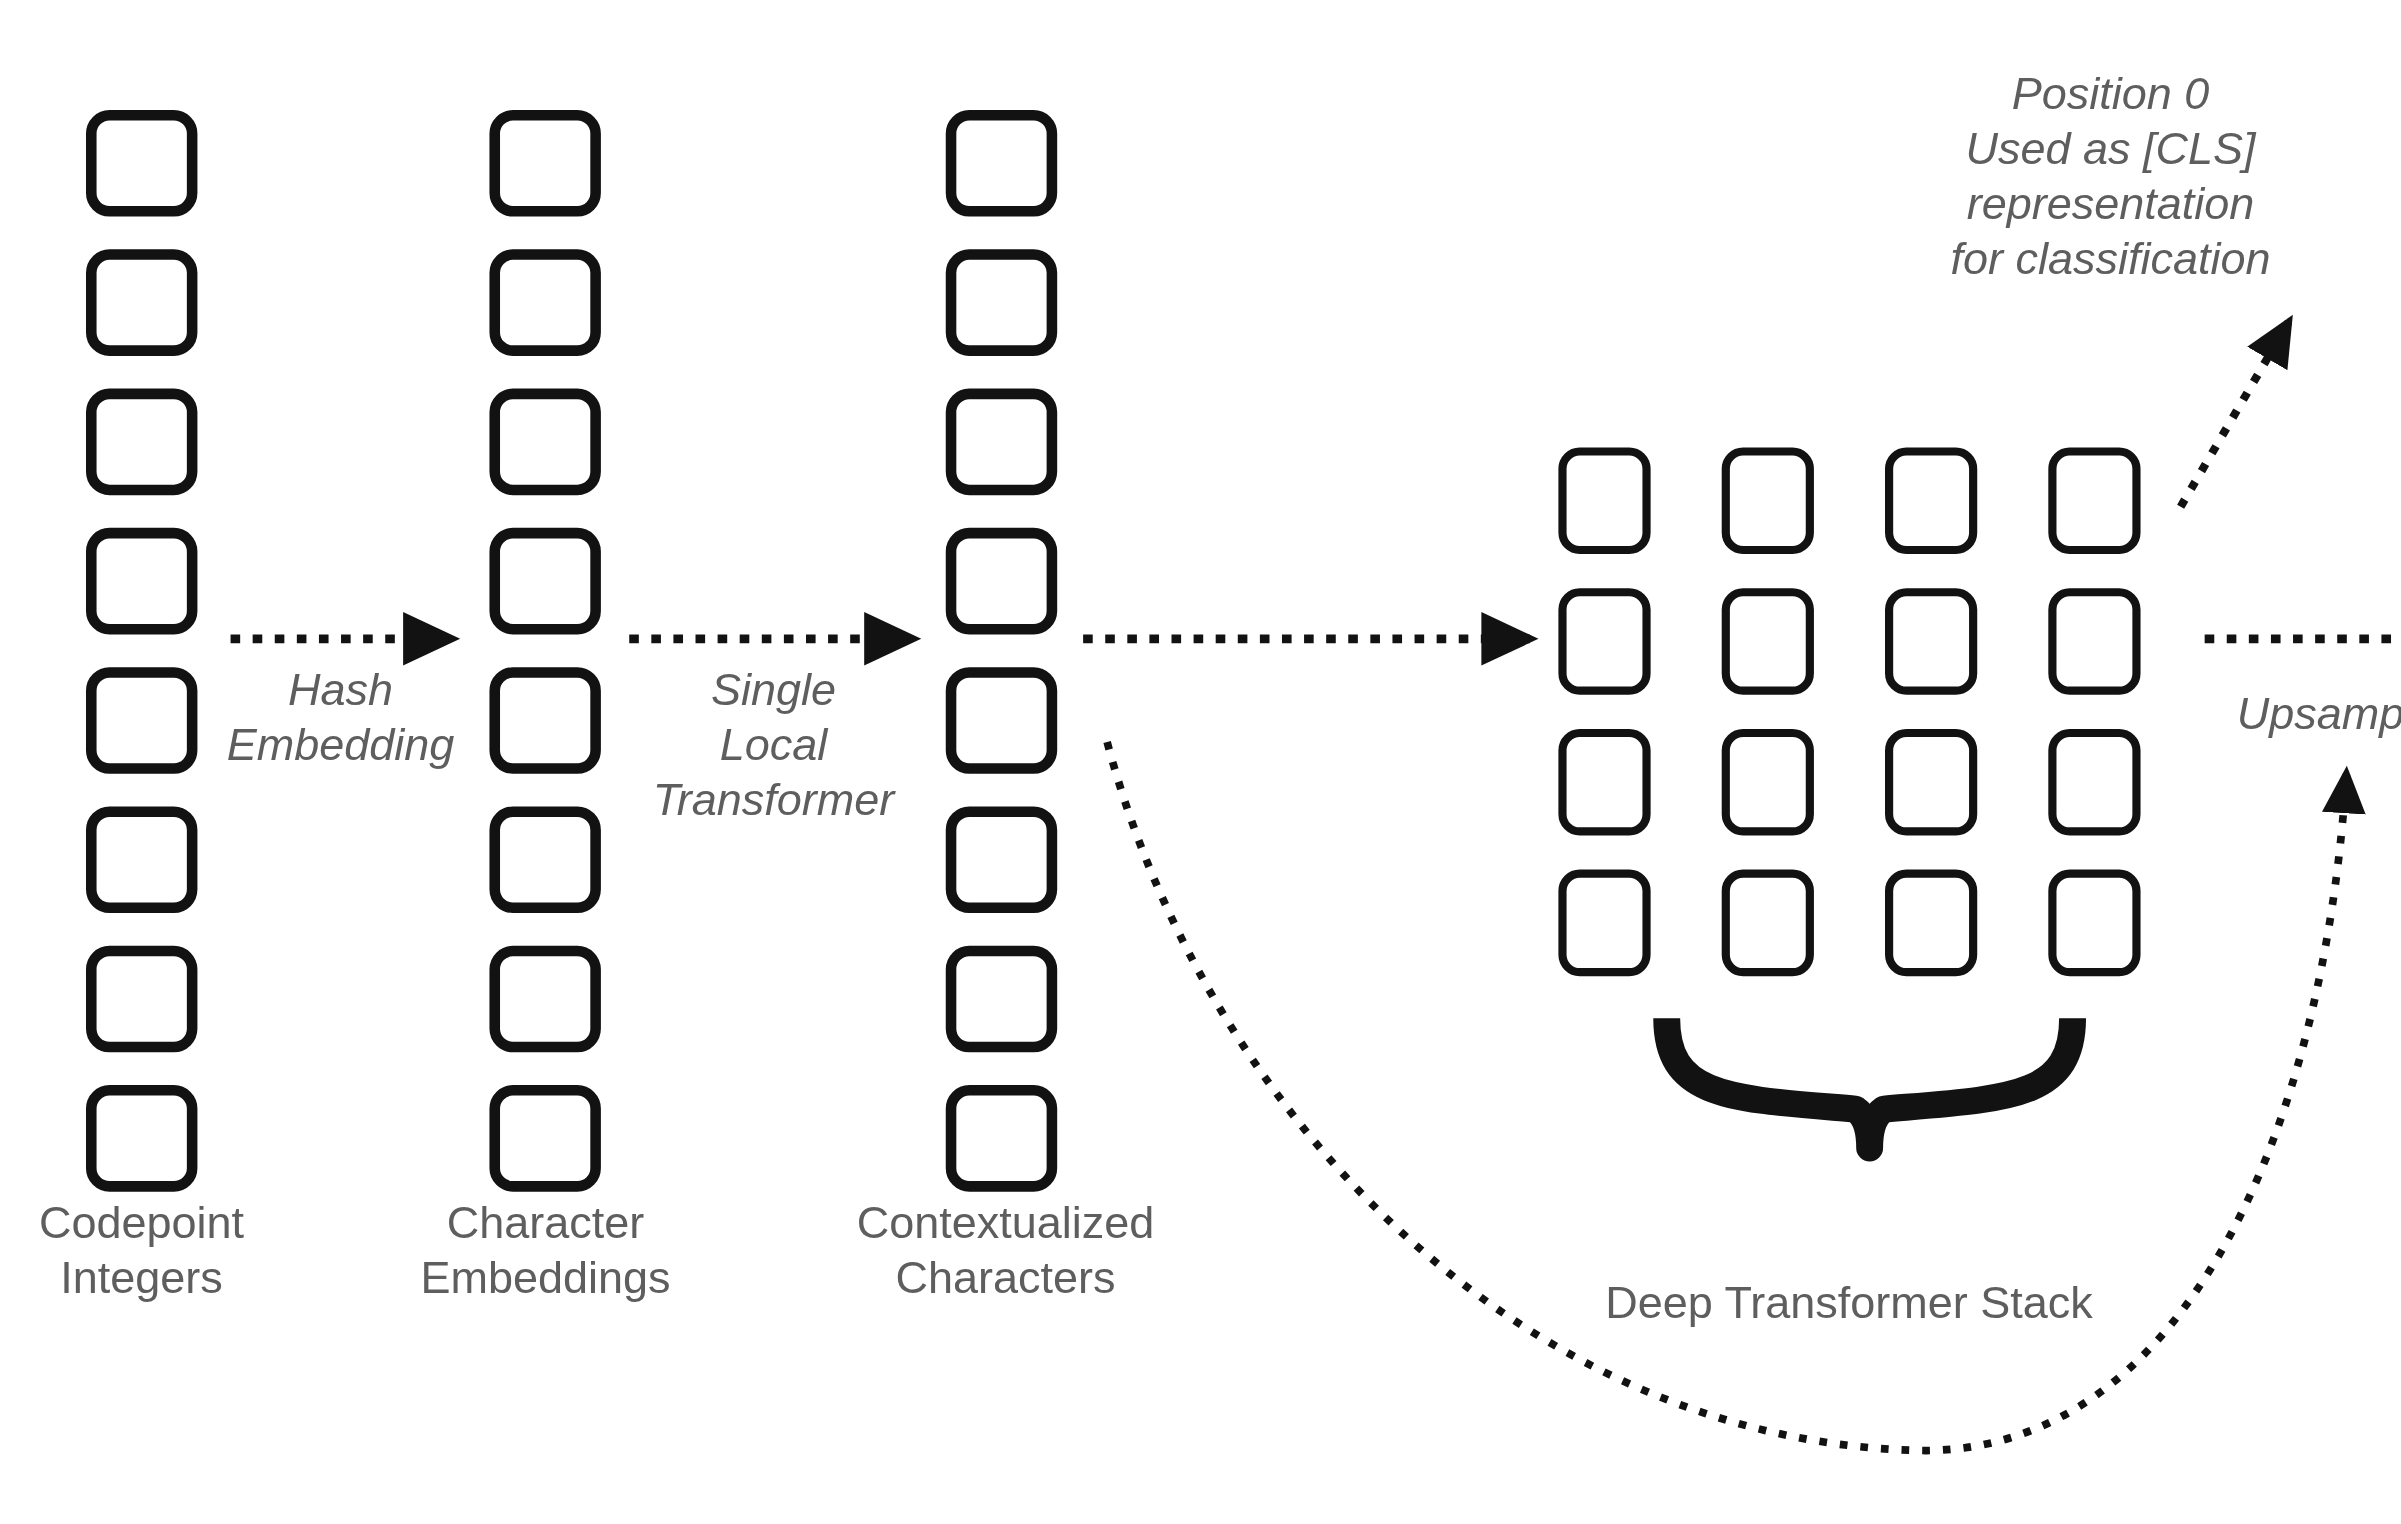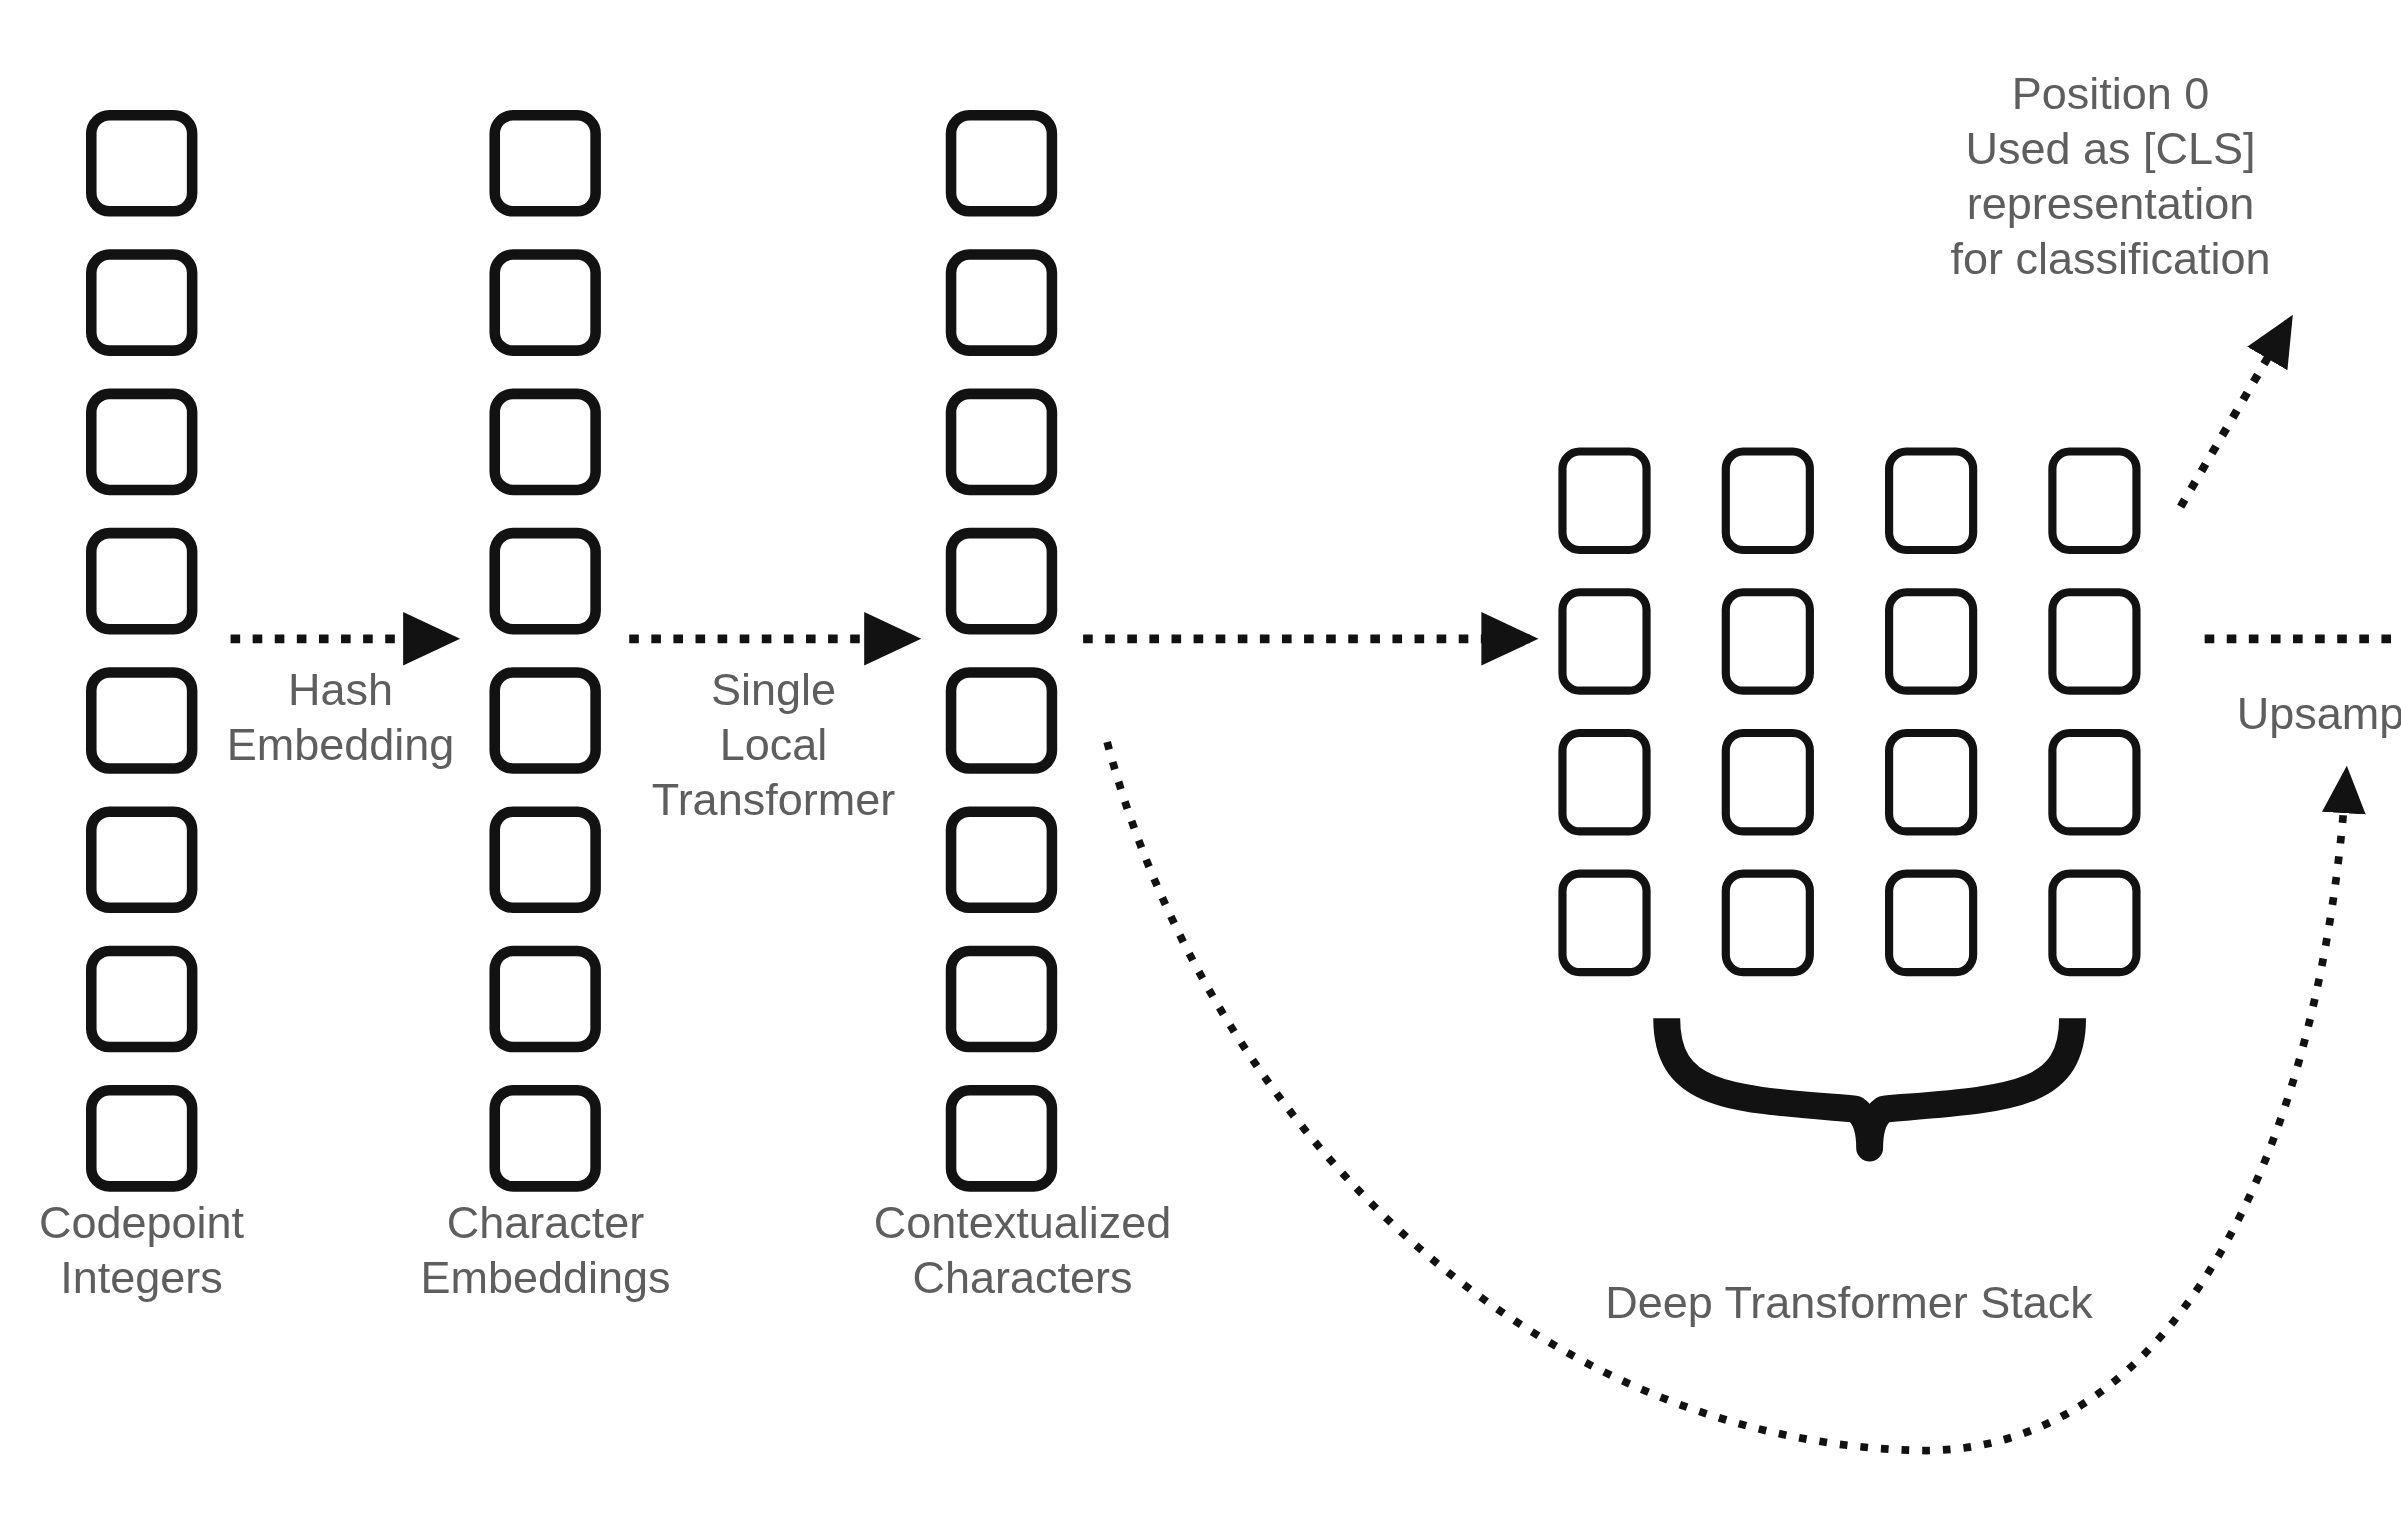--- a/index.html
+++ b/index.html
@@ -2,21 +2,21 @@
 <html style="font-size:7.7px"><head>
 <meta charset="utf-8">
 <style>
   html,body{margin:0;padding:0;background:#fff;}
   #stage{position:relative;width:3307px;height:1525px;background:#ffffff;
          font-family:"Liberation Sans",sans-serif;overflow:hidden;}
   svg#canvas{position:absolute;left:0;top:0;width:3307px;height:1525px;}
   .cap{position:absolute;color:#5e5e5e;font-size:45px;line-height:1.22;
        text-align:center;white-space:pre-line;font-family:"Liberation Sans",sans-serif;}
   .alab{position:absolute;color:#5e5e5e;font-size:45px;line-height:1.22;
-        text-align:center;white-space:pre-line;font-family:"Liberation Sans",sans-serif;}
+        text-align:center;white-space:pre-line;font-family:"Liberation Sans",sans-serif;font-style:italic;}
 </style>
 </head>
 <body>
 
 <div id="stage">
 
   <svg id="canvas" viewBox="0 0 6885 3175" xmlns="http://www.w3.org/2000/svg">
     <defs>
       <marker id="ah" markerWidth="7" markerHeight="7" refX="5.6" refY="3.5" orient="auto" markerUnits="strokeWidth">
         <path d="M0,0.4 L6.6,3.5 L0,6.6 z" fill="#121212"></path>
@@ -109,21 +109,21 @@
     <g id="g-extra">
         <line x1="4540" y1="1055" x2="4765" y2="670" stroke="#121212" stroke-width="17" stroke-dasharray="17 26" stroke-linecap="butt" marker-end="url(#ah2)"></line>
         <path d="M 2305 1545 C 2520 2350 3200 3010 4010 3020 C 4560 3015 4840 2330 4885 1610" fill="none" stroke="#121212" stroke-width="16" stroke-dasharray="16 27" stroke-linecap="butt" marker-end="url(#ah2)"></path>
       </g>
   </svg>
 
   <div class="cap" id="cap0" style="left: -41px; top: 1196px; width: 365px;">Codepoint
 Integers</div>
   <div class="cap" id="cap1" style="left: 363px; top: 1196px; width: 365px;">Character
 Embeddings</div>
-  <div class="cap" id="cap2" style="left: 840px; top: 1196px; width: 365px;">Contextualized
+  <div class="cap" id="cap2" style="left: 823px; top: 1196px; width: 365px;">Contextualized
 Characters</div>
 
   <div class="cap" id="capgrid" style="left: 1513px; top: 1276px; width: 672px;">Deep Transformer Stack</div>
 
   <div class="alab" id="al1" style="left: 639px; top: 663px; width: 269px;">Single
 Local
 Transformer</div>
   <div class="alab" id="al0" style="left: 211px; top: 663px; width: 259px;">Hash
 Embedding</div>
   <div class="alab" id="al3" style="left: 2202px; top: 687px; width: 307px;">Upsampling</div>

